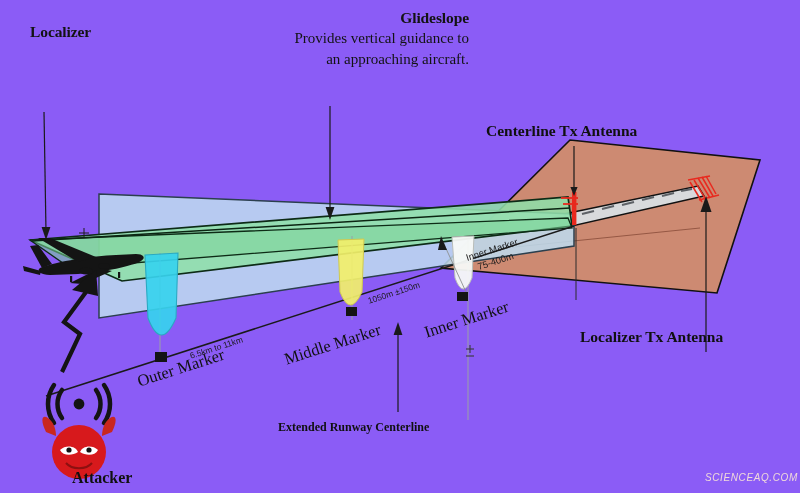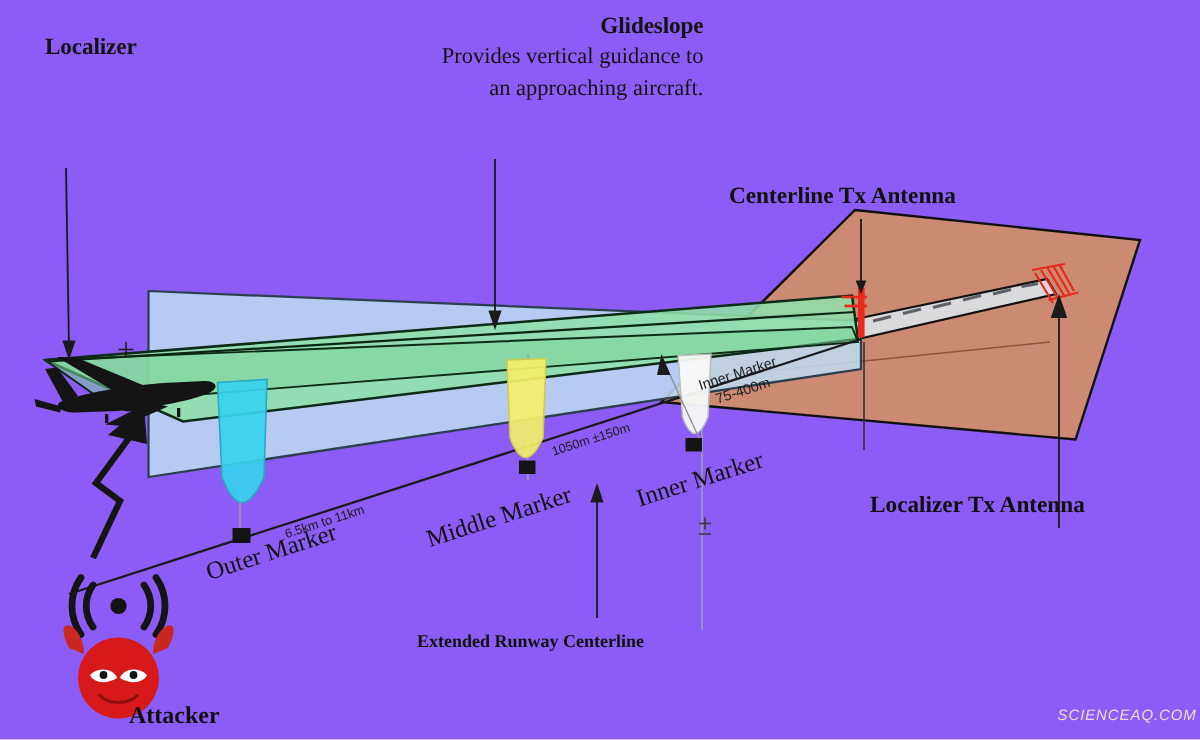--- a/index.html
+++ b/index.html
@@ -254,17 +254,17 @@
 
   <div class="dist-label" style="left:368px; top:296px; transform:rotate(-17.8deg);">1050m  ±150m</div>
 
   <div class="im-note" style="left:468px; top:252px; transform:rotate(-17.8deg);">
     <div>Inner Marker</div>
     <div>75-400m</div>
   </div>
 
   <div class="centerline-label" style="left:278px; top:420px;">Extended Runway Centerline</div>
 
-  <div class="attacker-label" style="left:72px; top:469px;margin-left:14px;">Attacker</div>
+  <div class="attacker-label" style="left:72px; top:469px;">Attacker</div>
 
   <div class="watermark" style="left:705px; top:472px;font-style:italic;">SCIENCEAQ.COM</div>
 
 </div>
 
 </body></html>

